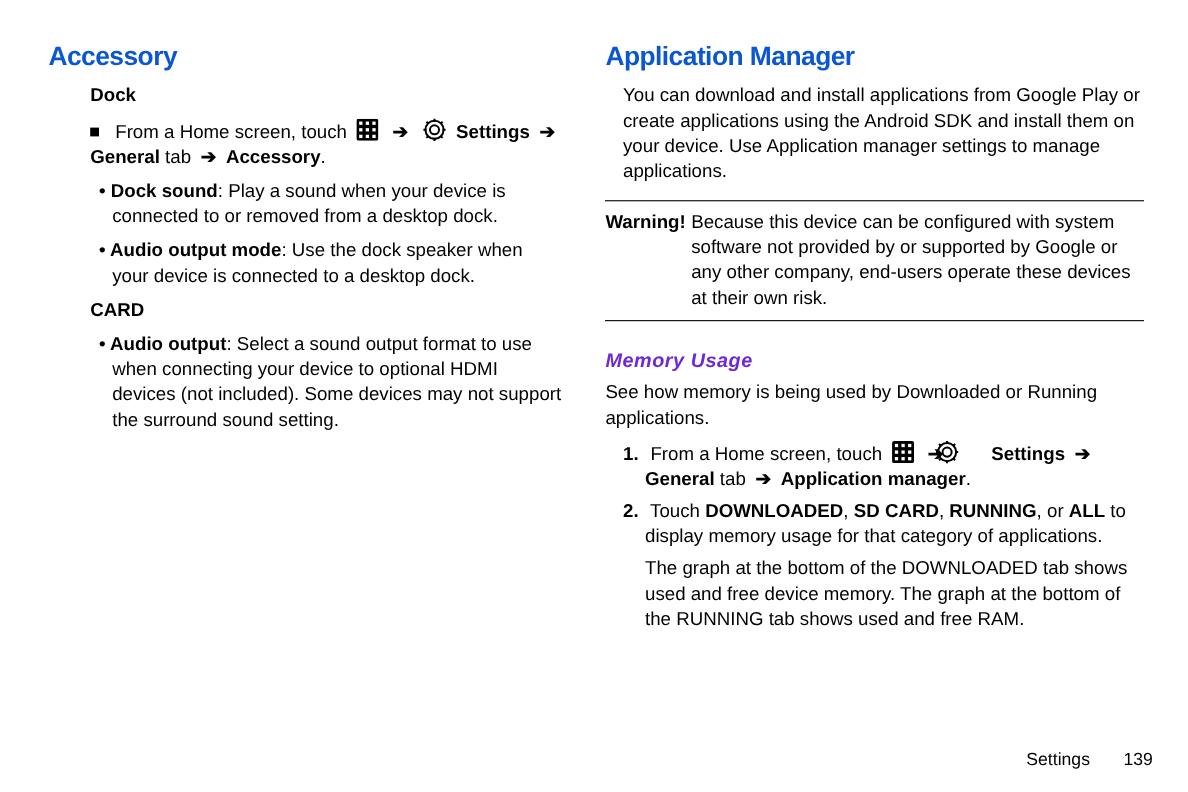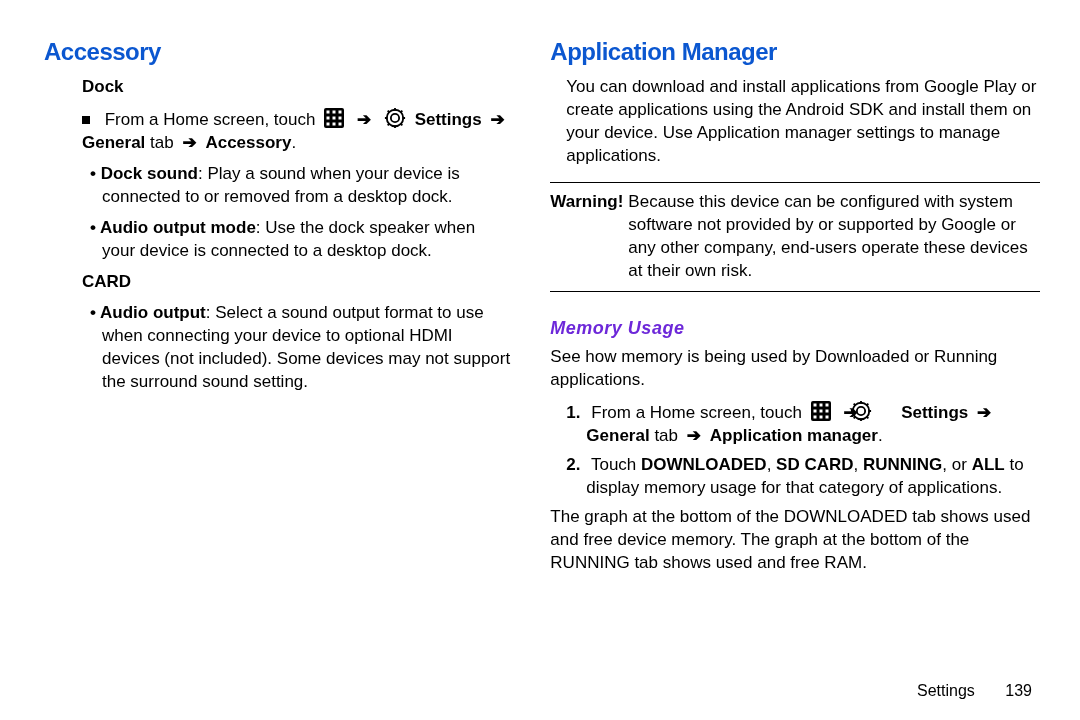--- a/index.html
+++ b/index.html
@@ -48,21 +48,21 @@
   .square {
     display: inline-block;
     width: 8px; height: 8px;
     background: #000;
     margin-right: 10px;
     vertical-align: 1px;
   }
   .arrow { font-weight: 700; margin: 0 4px; }
   .num-item { margin-left: 36px; text-indent: -20px; margin-bottom: 6px; }
   .num-item .num { font-weight: 700; margin-right: 6px; }
-  .num-continue { margin-bottom: 6px; }
+  .num-continue { margin-left: 36px; margin-bottom: 6px; }
   .apps-icon {
     display: inline-block;
     width: 20px; height: 20px;
     vertical-align: -3px;
     margin: 0 4px;
   }
   .apps-icon svg { display:block; }
   .gear-icon {
     display: inline-block;
     width: 22px; height: 22px;
@@ -73,21 +73,21 @@
     border-top: 1.5px solid #000;
     border-bottom: 1.5px solid #000;
     padding: 8px 0;
     margin: 6px 0 12px 0;
   }
   .warning-block .label { font-weight: 700; float:left; width:78px; }
   .warning-block .wtext { margin-left: 78px; }
   .footer {
     position: absolute;
     bottom: 18px;
-    right: 48px;
+    right: 32px;
     font-size: 16px;
   }
   .footer .pg { margin-left: 26px; }
 </style>
 </head>
 <body>
 
 <div class="col">
   <h1 class="blue">Accessory</h1>
 

